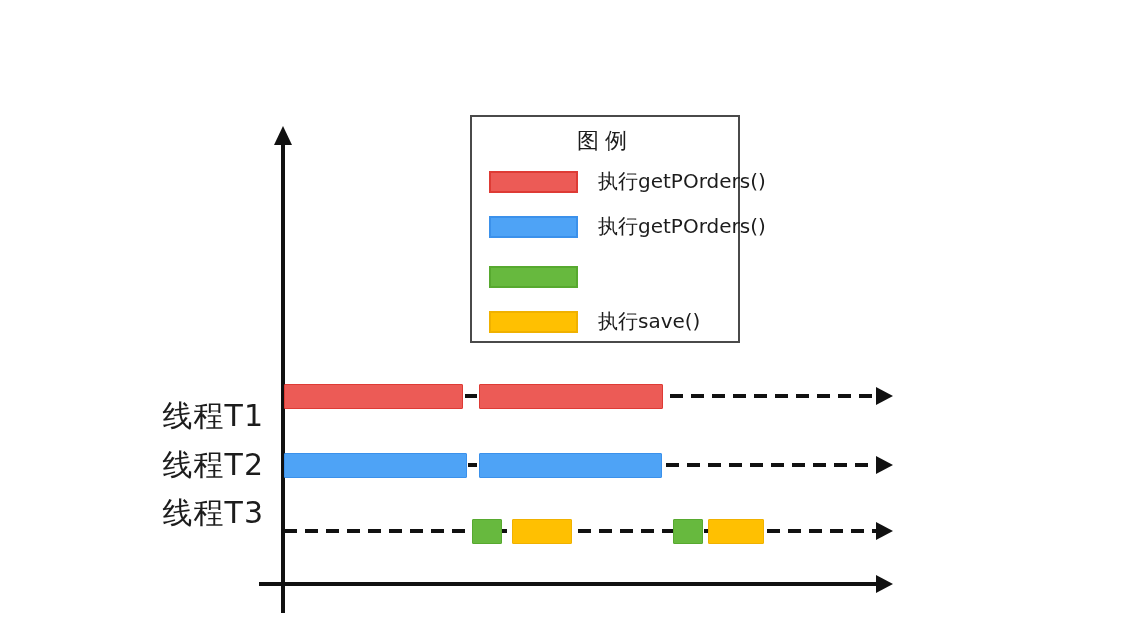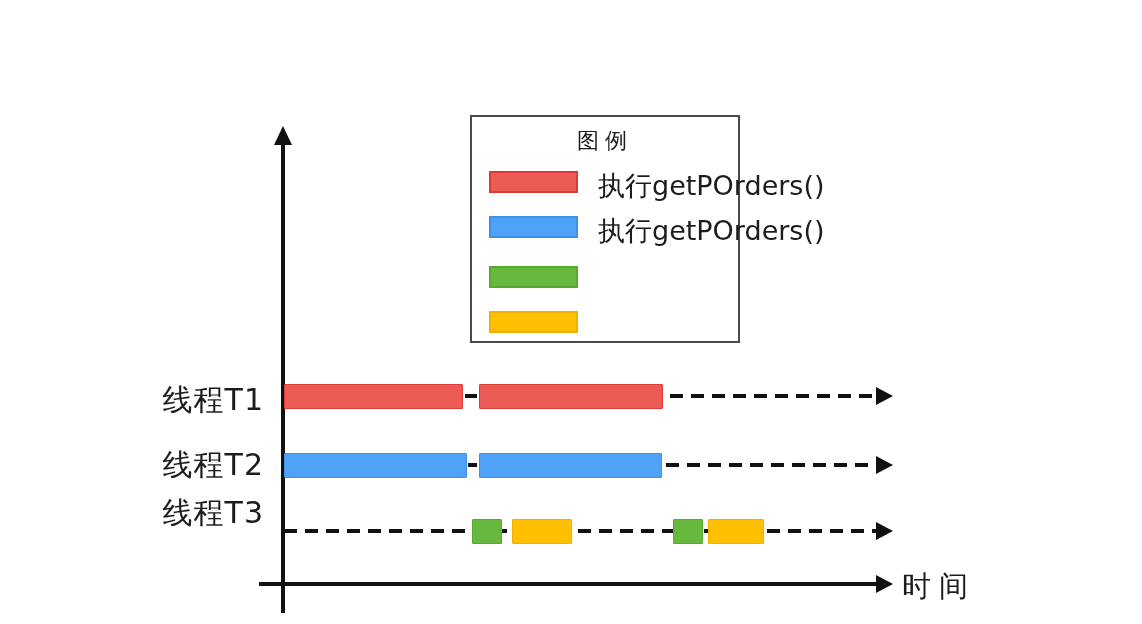--- a/index.html
+++ b/index.html
@@ -32,35 +32,34 @@
   .legend {
     position:absolute; left:470px; top:107px; width:270px; height:228px;
     border:2px solid #4a4a4a; background:#ffffff; box-sizing:border-box;margin-top:8px;
   }
   .legend-title {
     position:absolute; top:9px; left:0; width:100%; text-align:center;
     font-size:22px; letter-spacing:6px;
   }
   .legend-item { position:absolute; left:17px; height:22px; width:300px; }
   .legend-swatch { position:absolute; left:0; top:0; width:89px; height:22px; box-sizing:border-box; }
-  .legend-label { position:absolute; left:109px; top:-3px; font-size:27px; white-space:nowrap; }
+  .legend-label { position:absolute; left:109px; top:-3px; font-size:20px; white-space:nowrap; }
 </style>
 </head>
 <body>
 
 <div class="canvas">
 
   <div class="axis-line" style="left:281px; top:142px; width:4px; height:471px;"></div>
   <div class="arrow-up" style="left:274px; top:126px;"></div>
   <div class="axis-line" style="left:259px; top:582px; width:617px; height:4px;"></div>
   <div class="arrow-right" style="left:876px; top:575px;"></div>
-  <div class="time-label">时间</div>
 
   <div id="timeline-rows">
-      <div class="thread-label" style="top: 380px;">线程T1</div>
+      <div class="thread-label" style="top: 396px;">线程T1</div>
       <div class="solid-line" style="left: 465px; top: 394px; width: 12px;"></div>
       <div class="dashed-line" style="left: 670px; top: 394px; width: 206px;"></div>
       <div class="bar" style="left: 284px; width: 179px; top: 383.5px; height: 25px; background: rgb(236, 91, 86); border: 1.5px solid rgb(222, 59, 53);"></div>
       <div class="bar" style="left: 479px; width: 184px; top: 383.5px; height: 25px; background: rgb(236, 91, 86); border: 1.5px solid rgb(222, 59, 53);"></div>
       <div class="arrow-right" style="left: 876px; top: 387px;"></div>
       <div class="thread-label" style="top: 445px;">线程T2</div>
       <div class="solid-line" style="left: 468px; top: 463px; width: 9px;"></div>
       <div class="dashed-line" style="left: 666px; top: 463px; width: 210px;"></div>
       <div class="bar" style="left: 284px; width: 183px; top: 452.5px; height: 25px; background: rgb(78, 163, 246); border: 1.5px solid rgb(59, 145, 235);"></div>
       <div class="bar" style="left: 479px; width: 183px; top: 452.5px; height: 25px; background: rgb(78, 163, 246); border: 1.5px solid rgb(59, 145, 235);"></div>
@@ -83,17 +82,18 @@
         </div>
         <div class="legend-item" style="top: 99px;">
           <div class="legend-swatch" style="background: rgb(78, 163, 246); border: 2px solid rgb(59, 145, 235);"></div>
           <div class="legend-label">执行getPOrders()</div>
         </div>
         <div class="legend-item" style="top: 149px;">
           <div class="legend-swatch" style="background: rgb(103, 185, 62); border: 2px solid rgb(87, 169, 47);"></div>
         </div>
         <div class="legend-item" style="top: 194px;">
           <div class="legend-swatch" style="background: rgb(255, 192, 1); border: 2px solid rgb(240, 177, 0);"></div>
+          <div class="legend-label">执行save()</div>
         </div>
       </div>
   </div>
 
 </div>
 
 </body></html>

